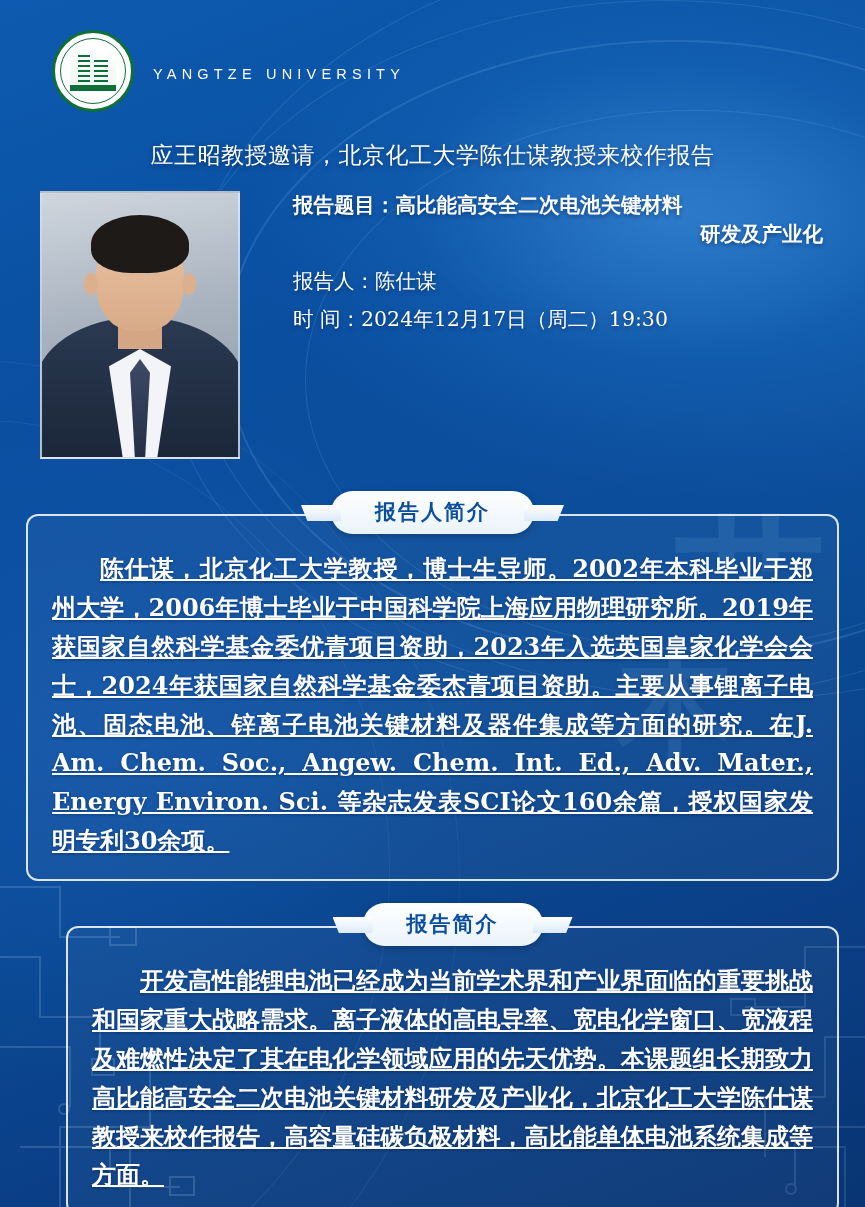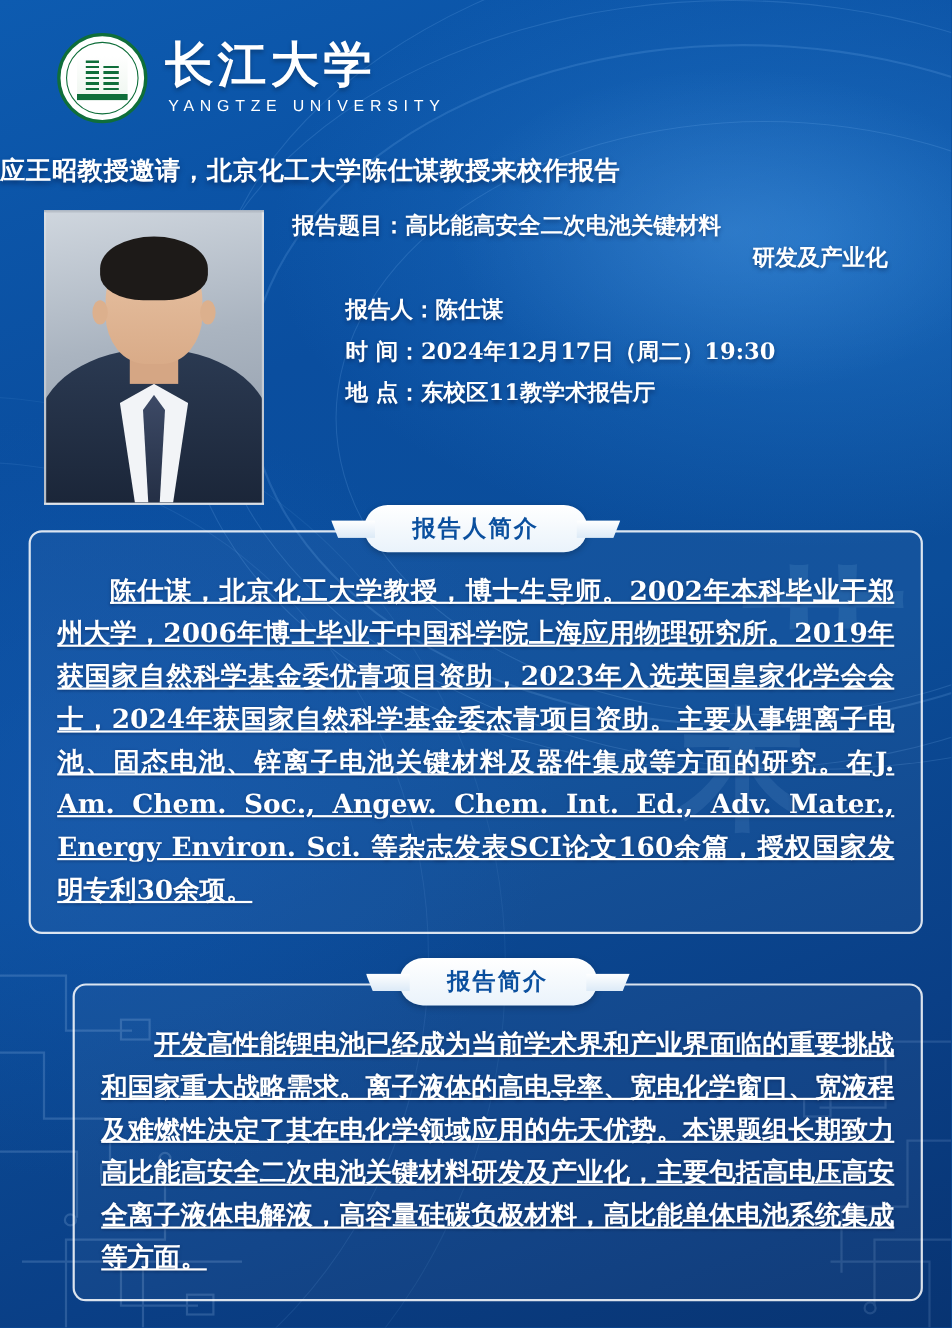--- a/index.html
+++ b/index.html
@@ -101,34 +101,35 @@
     text-shadow: 0 2px 4px rgba(0,0,0,0.25);
   }
   .logo-en {
     font-size: 14.5px; color: #ffffff; letter-spacing: 5.2px;
     margin-top: 5px; padding-left: 3px; text-align: right;
   }
 
   
   .main-title {
     position: relative; z-index: 5;
-    text-align: left;
-    font-family: "DejaVu Serif", serif;
-    font-size: 23px; font-weight: bold; color: #ffffff;
+    text-align: center;
+    font-family: "DejaVu Serif", serif;
+    font-size: 23px; font-weight: normal; color: #ffffff;
     margin-top: 28px;
     letter-spacing: 0.5px;
     text-shadow: 0 2px 5px rgba(0,20,60,0.5);
   }
 
   
   .info-row {
     position: relative; z-index: 5;
     display: flex;
     margin-top: 20px;
-    padding: 0 32px 0 40px;
+    padding: 0 16px 0 40px;
+    gap: 27px;
   }
   .portrait {
     width: 200px; height: 268px;
     flex: none;
     border: 2px solid rgba(255,255,255,0.35);
     background: linear-gradient(170deg, #cfd6de 0%, #aab4c0 45%, #8e99a8 100%);
     position: relative;
     overflow: hidden;
   }
   .p-head {
@@ -171,25 +172,24 @@
     background: #d5a684;
   }
 
   .info-text {
     flex: 1;
     padding-left: 26px;
     color: #ffffff;
     font-family: "DejaVu Serif", serif;
   }
   .it-line {
-    font-size: 20.5px; font-weight: bold;
+    font-size: 20.5px; font-weight: normal;
     line-height: 1.5;
     text-shadow: 0 2px 4px rgba(0,20,60,0.45);
     white-space: nowrap;
-    margin-left: 48px;
   }
   .it-topic {
     font-size: 20.5px; font-weight: bold; line-height: 1.42;
     text-shadow: 0 2px 4px rgba(0,20,60,0.45);
   }
   .it-topic .l2 { display: block; text-align: right; padding-right: 26px; }
   .it-gap { height: 10px; }
   .it-line.spaced { margin-top: 7px; }
 
   
@@ -231,21 +231,21 @@
     font-family: "DejaVu Serif", serif;
     color: #ffffff;
     font-size: 24px;
     font-weight: bold;
     line-height: 1.62;
     text-align: justify;
     text-indent: 2em;
     text-shadow: 0 1px 3px rgba(0,20,60,0.4);
     text-decoration: underline;
   }
-  .sec-speaker { margin-top: 0; }
+  .sec-speaker { margin-top: 32px; }
   .sec-abstract { margin-top: 22px; padding-left: 40px; }
 </style>
 </head>
 <body>
 
 <div class="poster">
 
   <div class="glow"></div>
   <div class="swoosh s1"></div>
   <div class="swoosh s2"></div>
@@ -282,21 +282,20 @@
   </svg>
 
   <div class="ghost-char gc1">艹</div>
   <div class="ghost-char gc2">木</div>
 
   <div class="header">
     <div class="logo-seal">
       <div class="seal-inner"></div>
     </div>
     <div class="logo-text">
-      <div class="logo-cn">长江大学</div>
       <div class="logo-en">YANGTZE UNIVERSITY</div>
     </div>
   </div>
 
   <div class="main-title">应王昭教授邀请，北京化工大学陈仕谋教授来校作报告</div>
 
   <div class="info-row">
     <div class="portrait">
       <div class="p-body"></div>
       <div class="p-shirt"></div>
@@ -313,37 +312,34 @@
         <span>报告题目：</span><span>高比能高安全二次电池关键材料</span>
         <span class="l2">研发及产业化</span>
       </div>
       <div class="it-gap"></div>
       <div class="it-line spaced">
         <span>报告人：</span><span>陈仕谋</span>
       </div>
       <div class="it-line spaced">
         <span>时 间：</span><span>2024年12月17日（周二）19:30</span>
       </div>
-      <div class="it-line spaced">
-        <span>地 点：</span><span>东校区11教学术报告厅</span>
-      </div>
     </div>
   </div>
 
   <div class="section sec-speaker">
     <div class="banner-wrap">
       <div class="banner">报告人简介</div>
     </div>
     <div class="panel">
       <p>陈仕谋，北京化工大学教授，博士生导师。2002年本科毕业于郑州大学，2006年博士毕业于中国科学院上海应用物理研究所。2019年获国家自然科学基金委优青项目资助，2023年入选英国皇家化学会会士，2024年获国家自然科学基金委杰青项目资助。主要从事锂离子电池、固态电池、锌离子电池关键材料及器件集成等方面的研究。在J. Am. Chem. Soc., Angew. Chem. Int. Ed., Adv. Mater., Energy Environ. Sci. 等杂志发表SCI论文160余篇，授权国家发明专利30余项。</p>
     </div>
   </div>
 
   <div class="section sec-abstract">
     <div class="banner-wrap">
       <div class="banner">报告简介</div>
     </div>
     <div class="panel">
-      <p>开发高性能锂电池已经成为当前学术界和产业界面临的重要挑战和国家重大战略需求。离子液体的高电导率、宽电化学窗口、宽液程及难燃性决定了其在电化学领域应用的先天优势。本课题组长期致力高比能高安全二次电池关键材料研发及产业化，主要包括高电压高安全离子液体电解液，高容量硅碳负极材料，高比能单体电池系统集成等方面。</p>
+      <p>开发高性能锂电池已经成为当前学术界和产业界面临的重要挑战和国家重大战略需求。离子液体的高电导率、宽电化学窗口、宽液程及难燃性决定了其在电化学领域应用的先天优势。本课题组长期致力高比能高安全二次电池关键材料研发及产业化，北京化工大学陈仕谋教授来校作报告，高容量硅碳负极材料，高比能单体电池系统集成等方面。</p>
     </div>
   </div>
 
 </div>
 
 </body></html>

